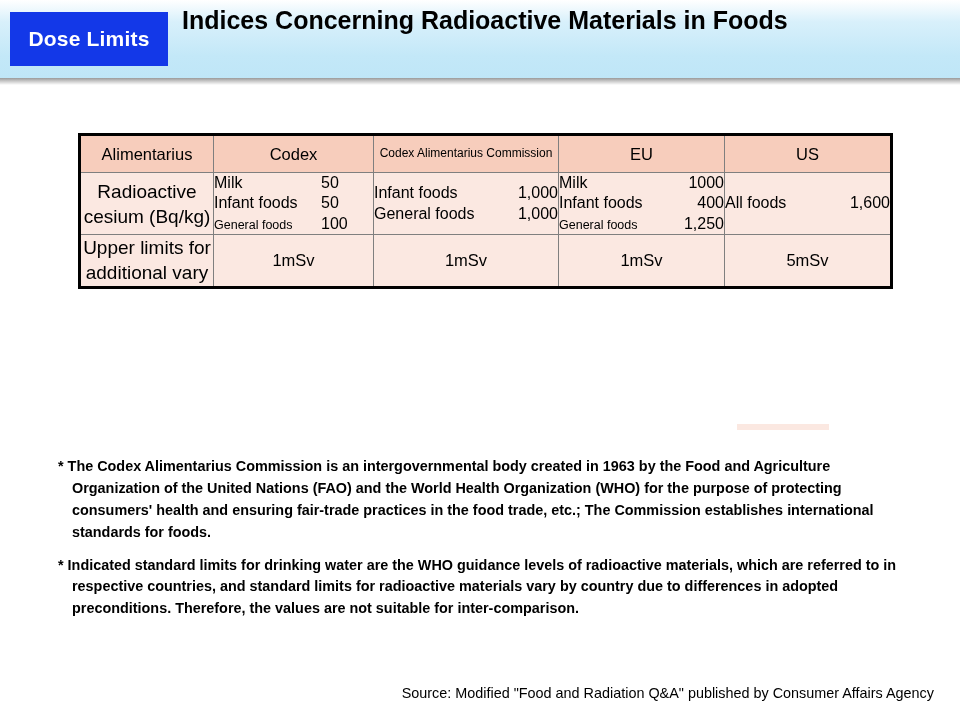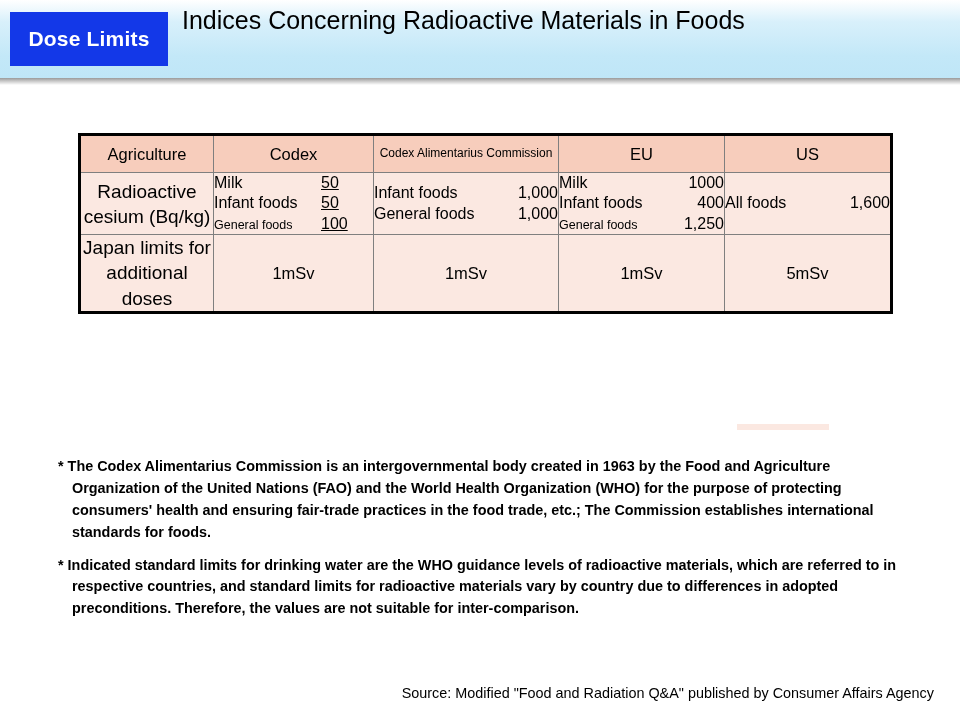--- a/index.html
+++ b/index.html
@@ -48,21 +48,21 @@
     align-items: center;
     justify-content: center;
     letter-spacing: 0.2px;
   }
   .banner-title {
     position: absolute;
     left: 182px;
     top: 5px;
     width: 720px;
     font-size: 25px;
-    font-weight: normal;
+    font-weight: bold;
     line-height: 1.22;
     color: #000000;
   }
 
   
   .table-wrap {
     position: absolute;
     left: 78px;
     top: 133px;
   }
@@ -119,21 +119,21 @@
   }
   .pair .lbl, .pair .val {
     display: table-cell;
     line-height: 1.28;
     white-space: nowrap;
   }
   .pair .lbl { text-align: left; font-size: 16px; padding-right: 6px; }
   .pair .val { font-size: 16px; }
 
   
-  .pairs.jp .val { text-align: left; width: 52px; text-decoration: underline; }
+  .pairs.jp .val { text-align: left; width: 52px; }
   
   .pairs.right .val { text-align: right; }
 
   .pair.smalllabel .lbl { font-size: 12.5px; }
 
   
   .under-strip {
     position: absolute;
     left: 737px;
     top: 424px;
@@ -178,21 +178,21 @@
   <table class="limits">
     <colgroup>
       <col style="width:134px">
       <col style="width:160px">
       <col style="width:185px">
       <col style="width:166px">
       <col style="width:167px">
     </colgroup>
     <thead>
       <tr>
-        <th>Agriculture</th>
+        <th>Alimentarius</th>
         <th>Codex</th>
         <th class="small-head">Codex Alimentarius Commission</th>
         <th>EU</th>
         <th>US</th>
       </tr>
     </thead>
     <tbody>
 
       <tr>
         <td class="rowlabel">Radioactive cesium (Bq/kg)</td>
@@ -244,21 +244,21 @@
           <div class="pairs right">
             <div class="pair">
               <span class="lbl">All foods</span>
               <span class="val">1,600</span>
             </div>
           </div>
         </td>
       </tr>
 
       <tr>
-        <td class="rowlabel">Japan limits for additional doses</td>
+        <td class="rowlabel">Upper limits for additional vary</td>
         <td class="datacell">1mSv</td>
         <td class="datacell">1mSv</td>
         <td class="datacell">1mSv</td>
         <td class="datacell">5mSv</td>
       </tr>
 
 
     </tbody>
   </table>
 </div>

